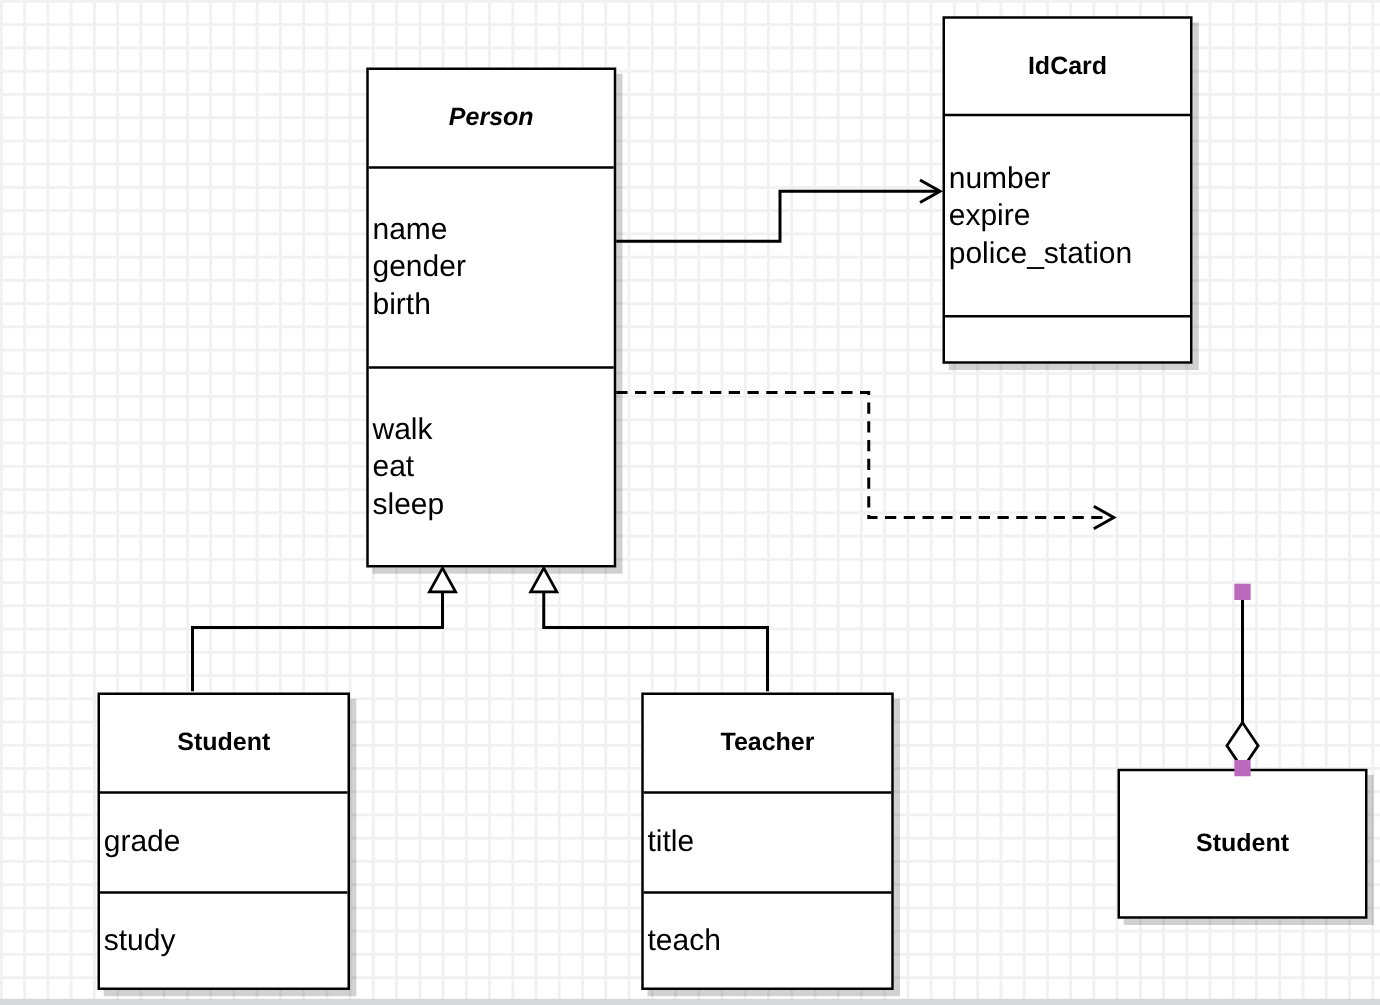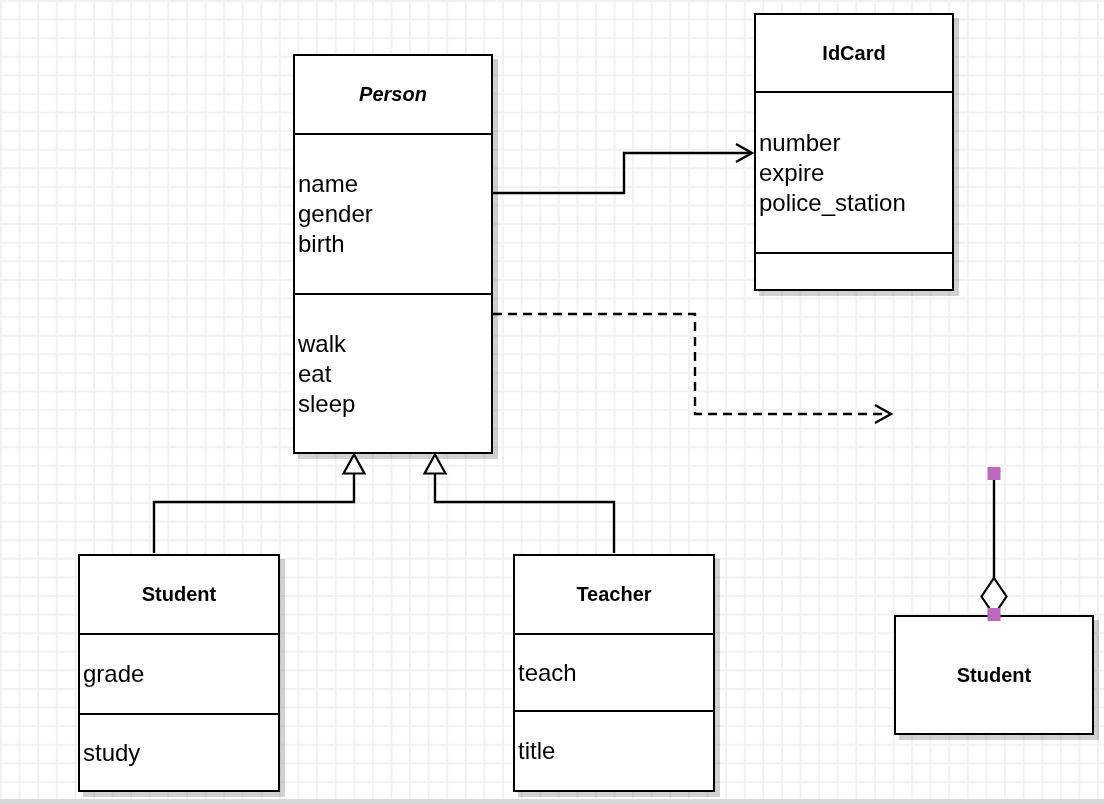--- a/index.html
+++ b/index.html
@@ -133,25 +133,25 @@
     <div class="compartment attrs">
       <div class="member">grade</div>
     </div>
     <div class="compartment methods">
       <div class="member">study</div>
     </div>
   </div>
 
   <div class="class-box" id="box-teacher">
     <div class="class-title">Teacher</div>
+    <div class="compartment attrs">
+      <div class="member">title</div>
+    </div>
     <div class="compartment methods">
       <div class="member">teach</div>
-    </div>
-    <div class="compartment attrs">
-      <div class="member">title</div>
     </div>
   </div>
 
   <svg class="connector-layer" viewBox="0 0 1104 804">
 
     <g>
       <path d="M 493 193 H 624 V 153 H 750" fill="none" stroke="#000" stroke-width="2.4"></path>
       <polyline points="736,144 752,153 736,162" fill="none" stroke="#000" stroke-width="2.4"></polyline>
     </g>
 

